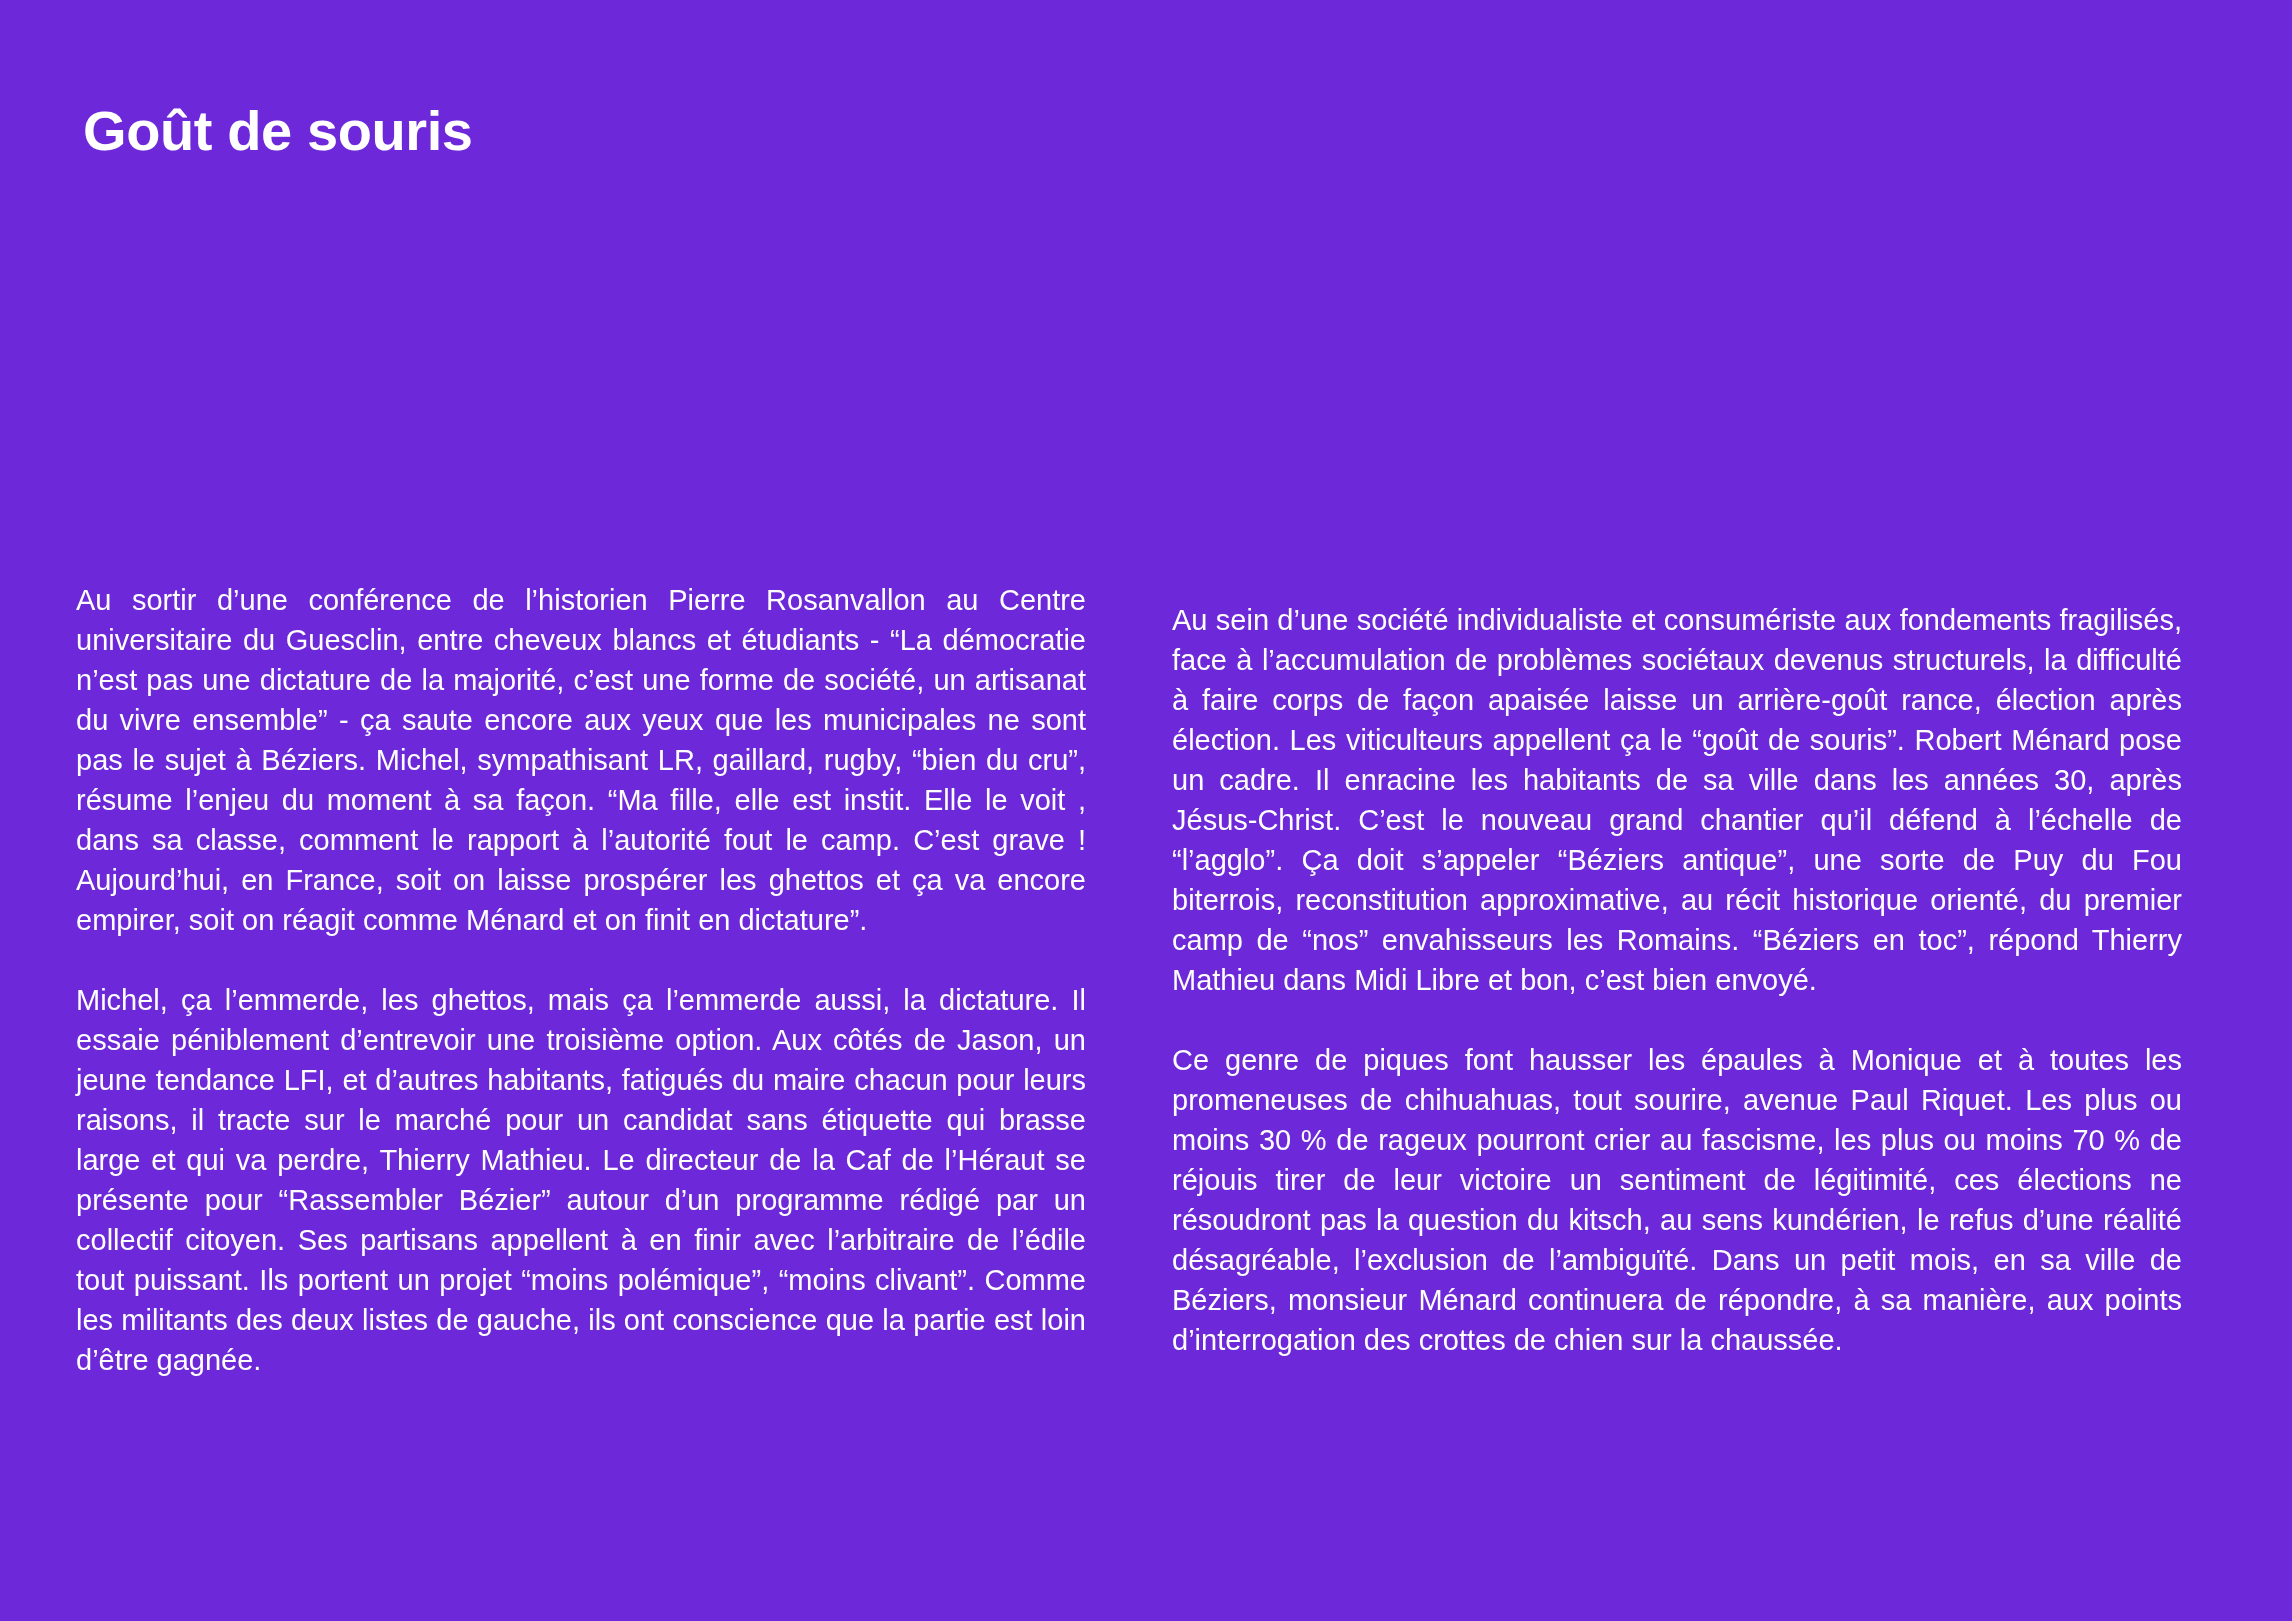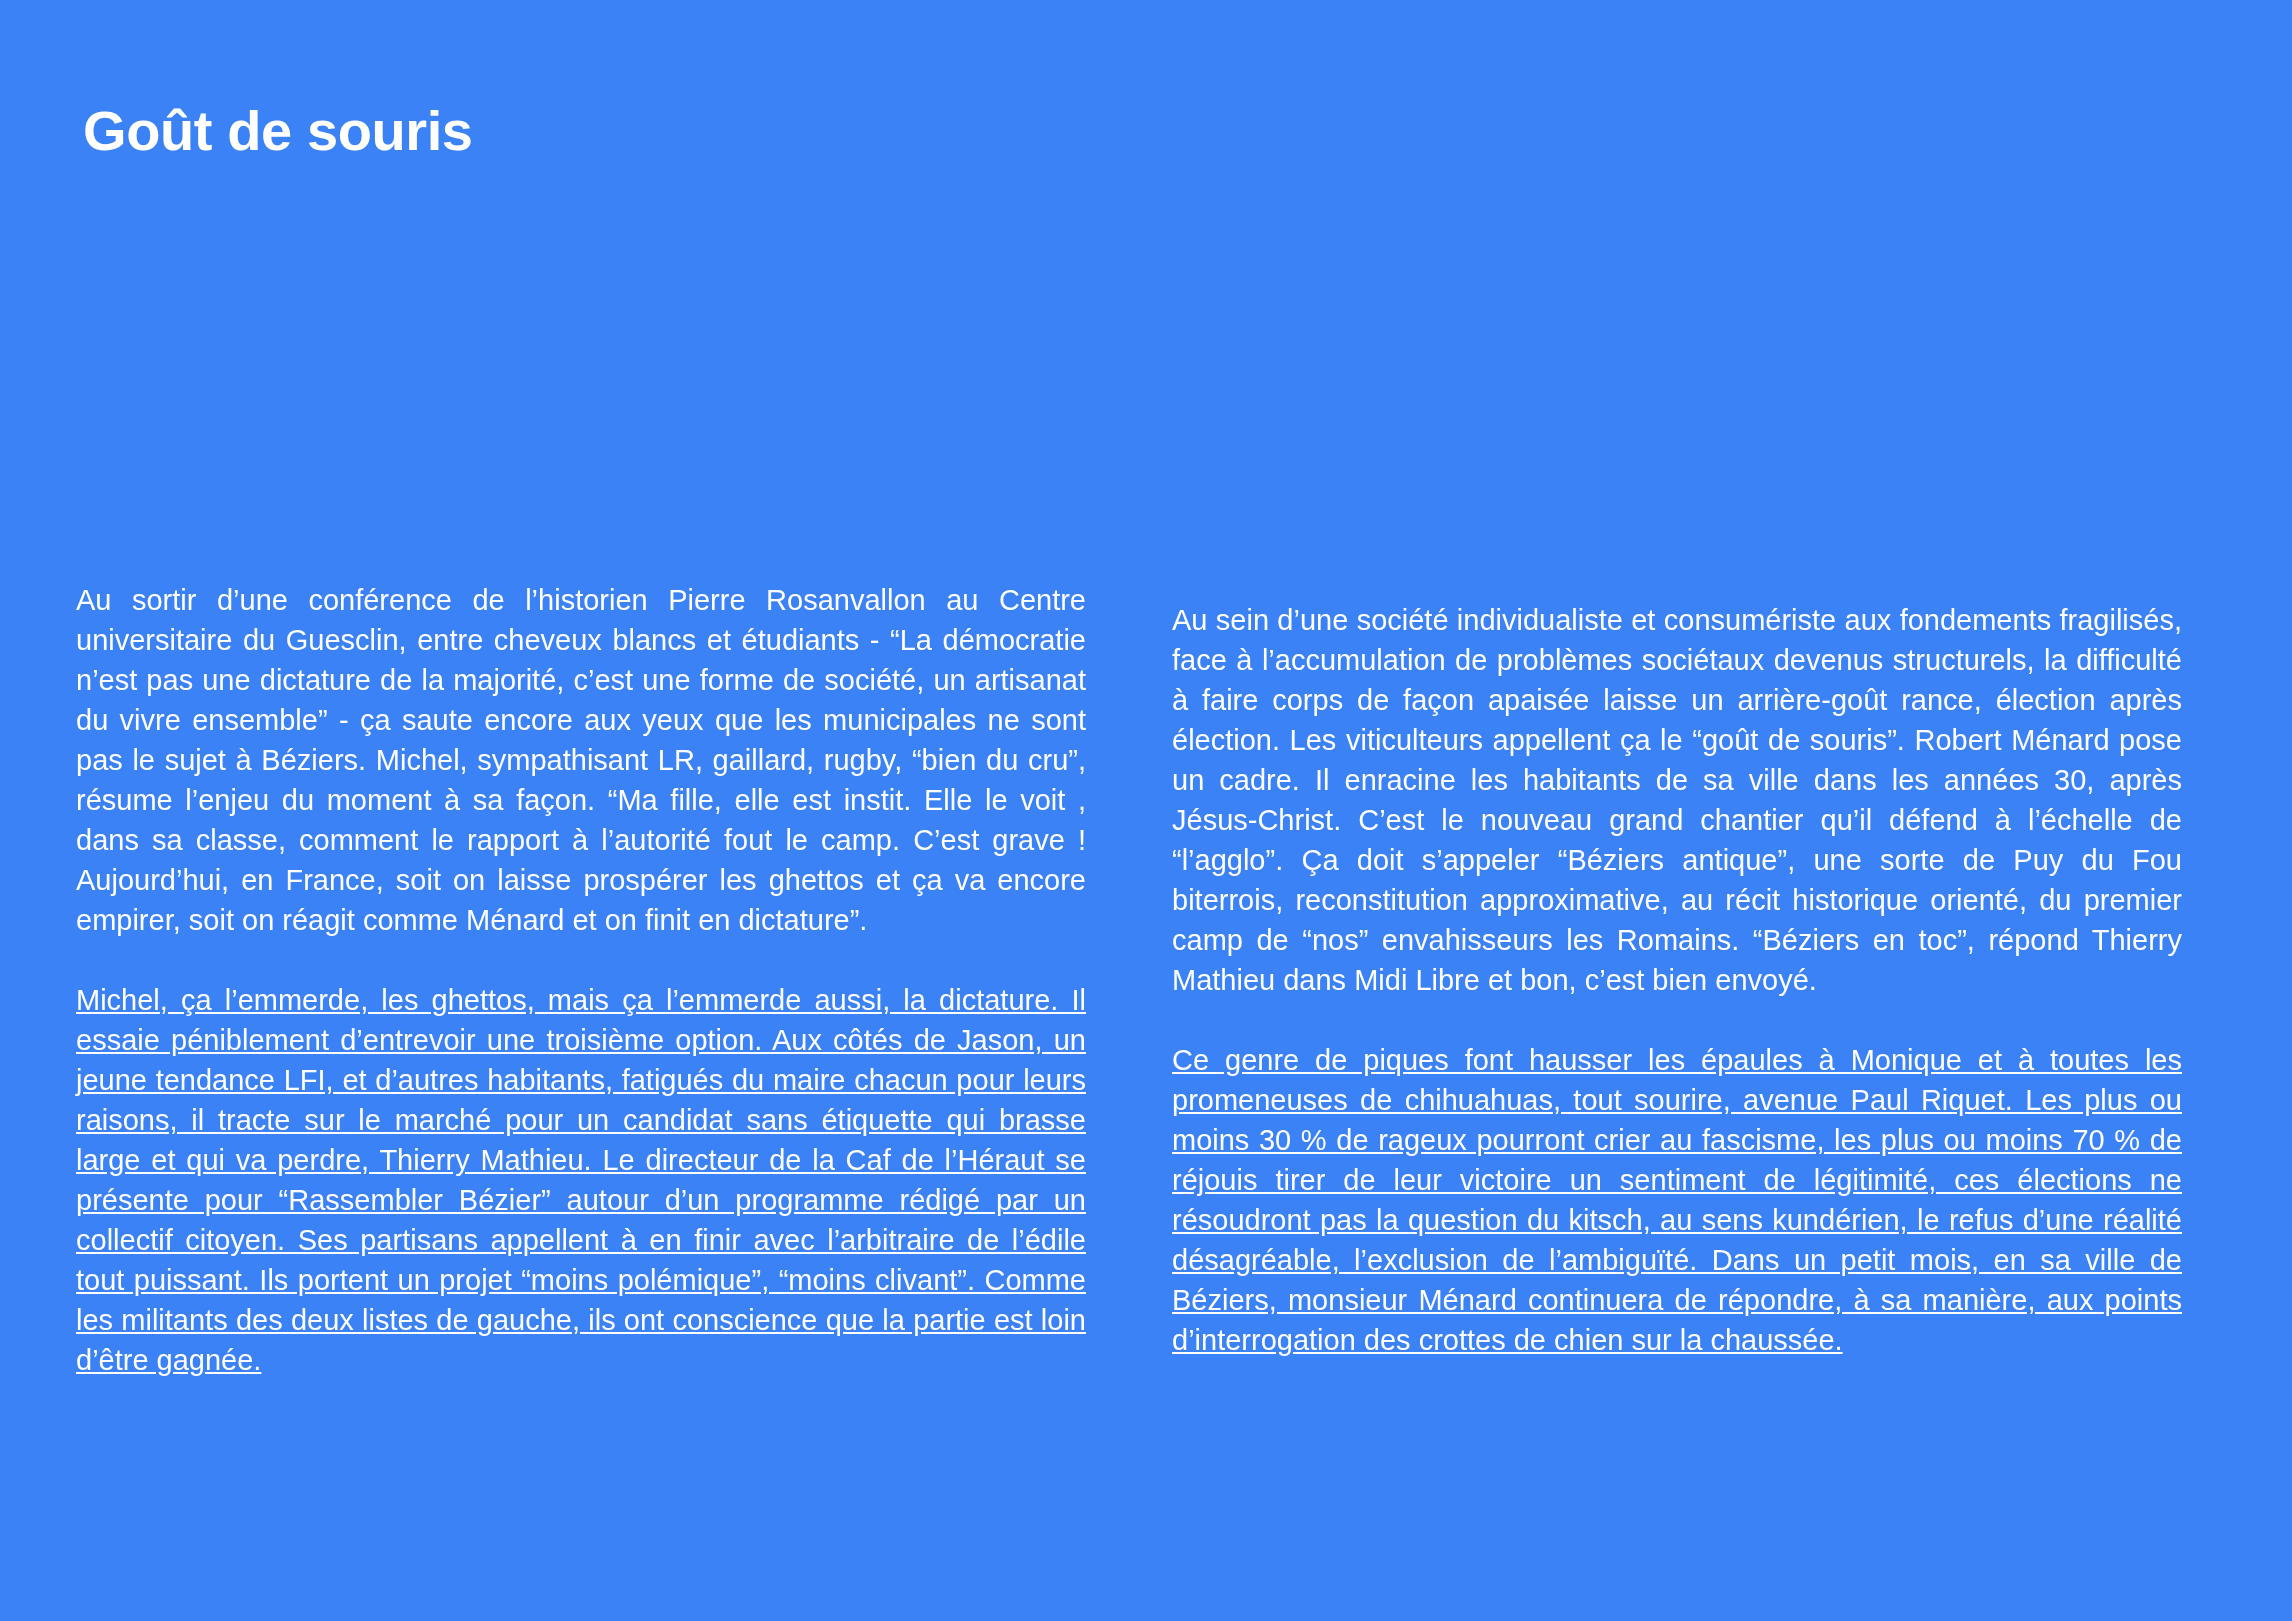--- a/index.html
+++ b/index.html
@@ -13,21 +13,21 @@
     height: 1622px;
     position: relative;
     overflow: hidden;
     font-family: "Liberation Sans", "DejaVu Sans", sans-serif;
     -webkit-font-smoothing: antialiased;
   }
 
   .page {
     position: absolute;
     inset: 0;
-    background: #3b82f6;
+    background: #6d28d9;
   }
 
   .page-title {
     position: absolute;
     left: 83px;
     top: 64px;
     font-size: 56px;
     line-height: 1.05;
     font-weight: 700;
     color: #ffffff;
@@ -59,21 +59,20 @@
     text-justify: inter-word;
     margin: 0 0 40px 0;
     font-weight: 400;
     letter-spacing: 0px;
     word-spacing: 0px;
     hyphens: none;
   }
 
   .paragraph:last-child {
     margin-bottom: 0;
-    text-decoration: underline;
   }
 </style>
 </head>
 <body>
 
 <div class="page">
 
   <h1 class="page-title">Goût de souris</h1>
 
   <div class="article-body">

